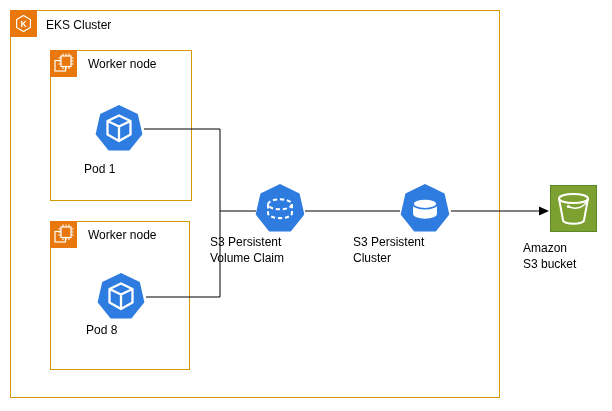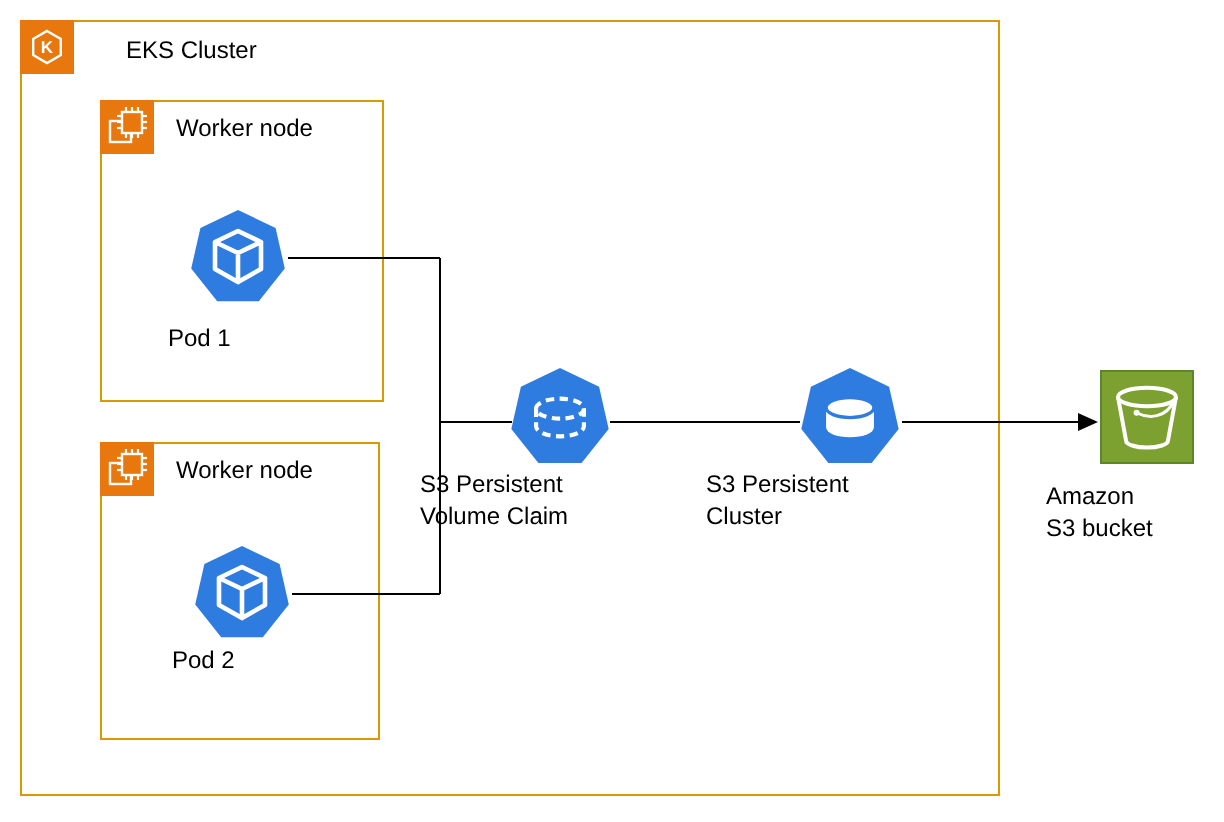--- a/index.html
+++ b/index.html
@@ -41,21 +41,21 @@
     <polygon points="539,206.5 549,211 539,215.5" fill="var(--connector)"></polygon>
   </svg>
 
   <div class="icon-abs" style="left:10px;top:10px;">
     <svg width="27" height="27" viewBox="0 0 27 27">
       <rect x="0" y="0" width="27" height="27" style="fill:var(--aws-orange)"></rect>
       <polygon points="13.5,5.5 20.4,9.5 20.4,17.5 13.5,21.5 6.6,17.5 6.6,9.5" fill="none" stroke="#fff" stroke-width="1.2"></polygon>
       <text x="13.5" y="16.6" text-anchor="middle" font-size="8.5" font-weight="bold" fill="#fff" font-family="Liberation Sans, sans-serif">K</text>
     </svg>
   </div>
-  <div class="lbl" style="left:63px;top:17px;">EKS Cluster</div>
+  <div class="lbl" style="left:46px;top:17px;">EKS Cluster</div>
 
   <div class="icon-abs" style="left:50px;top:50px;">
     <svg width="27" height="27" viewBox="0 0 27 27">
       <rect x="0" y="0" width="27" height="27" style="fill:var(--aws-orange)"></rect>
       <rect x="5" y="10.5" width="10.5" height="10.5" fill="none" stroke="#fff" stroke-width="1.2"></rect>
       <g stroke="#fff" stroke-width="1.1">
         <line x1="13" y1="3.5" x2="13" y2="6"></line>
           <line x1="16" y1="3.5" x2="16" y2="6"></line>
           <line x1="19" y1="3.5" x2="19" y2="6"></line>
         <line x1="13" y1="16.5" x2="13" y2="19"></line>
@@ -103,21 +103,21 @@
     </svg>
   </div>
   <div class="lbl" style="left:88px;top:227px;">Worker node</div>
 
   <div class="icon-abs" style="left:96px;top:272px;">
     <svg width="50" height="50" viewBox="0 0 50 50">
       <polygon points="25,1 43.8,10 48.4,30.3 35.4,46.6 14.6,46.6 1.6,30.3 6.2,10" style="fill:var(--k8s-blue)"></polygon>
       <path d="M25,11.5 L36.5,17 L25,22.5 L13.5,17 Z M13.5,17 L13.5,30.5 L25,37 L25,22.5 M36.5,17 L36.5,30.5 L25,37" fill="none" stroke="#fff" stroke-width="2.3" stroke-linejoin="round"></path>
     </svg>
   </div>
-  <div class="lbl lbl-c" style="left:86px;top:322px;width:70px;">Pod 2</div>
+  <div class="lbl lbl-c" style="left:86px;top:322px;width:70px;">Pod 8</div>
 
   <div class="icon-abs" style="left:254px;top:183px;">
     <svg width="52" height="52" viewBox="0 0 50 50">
       <polygon points="25,1 43.8,10 48.4,30.3 35.4,46.6 14.6,46.6 1.6,30.3 6.2,10" style="fill:var(--k8s-blue)"></polygon>
       <g fill="none" stroke="#fff" stroke-width="2" stroke-dasharray="4 2.6">
         <ellipse cx="25" cy="20.5" rx="11.5" ry="4.8"></ellipse>
         <path d="M13.5,20.5 V29 A11.5,4.8 0 0 0 36.5,29 V20.5"></path>
       </g>
     </svg>
   </div>

